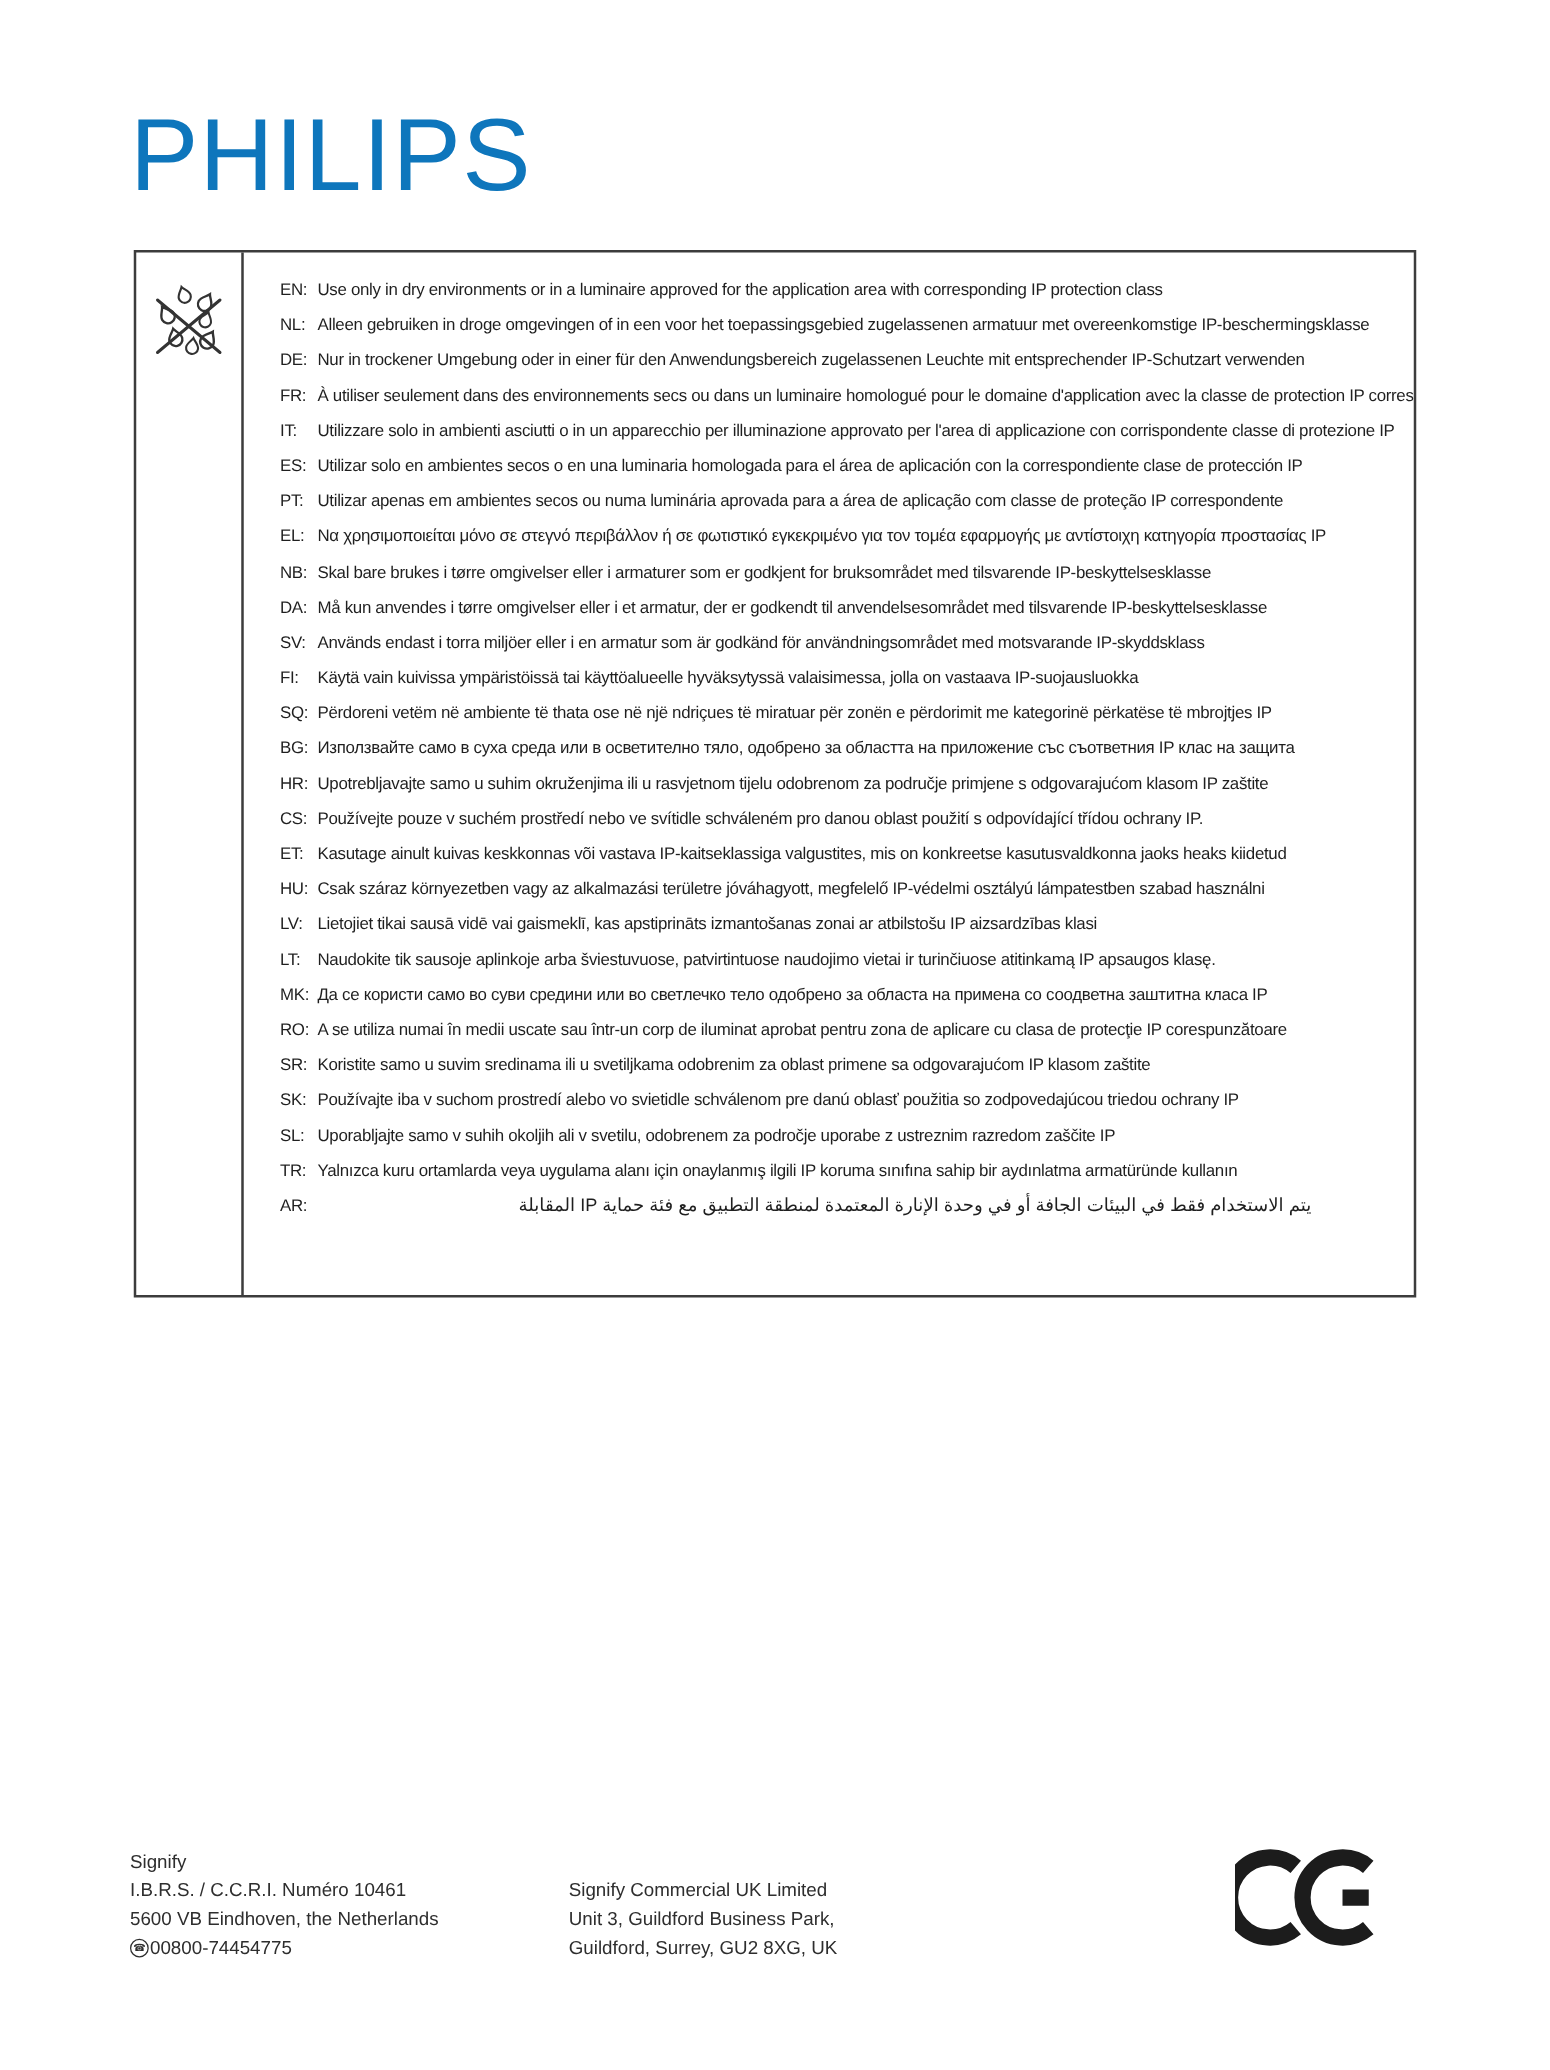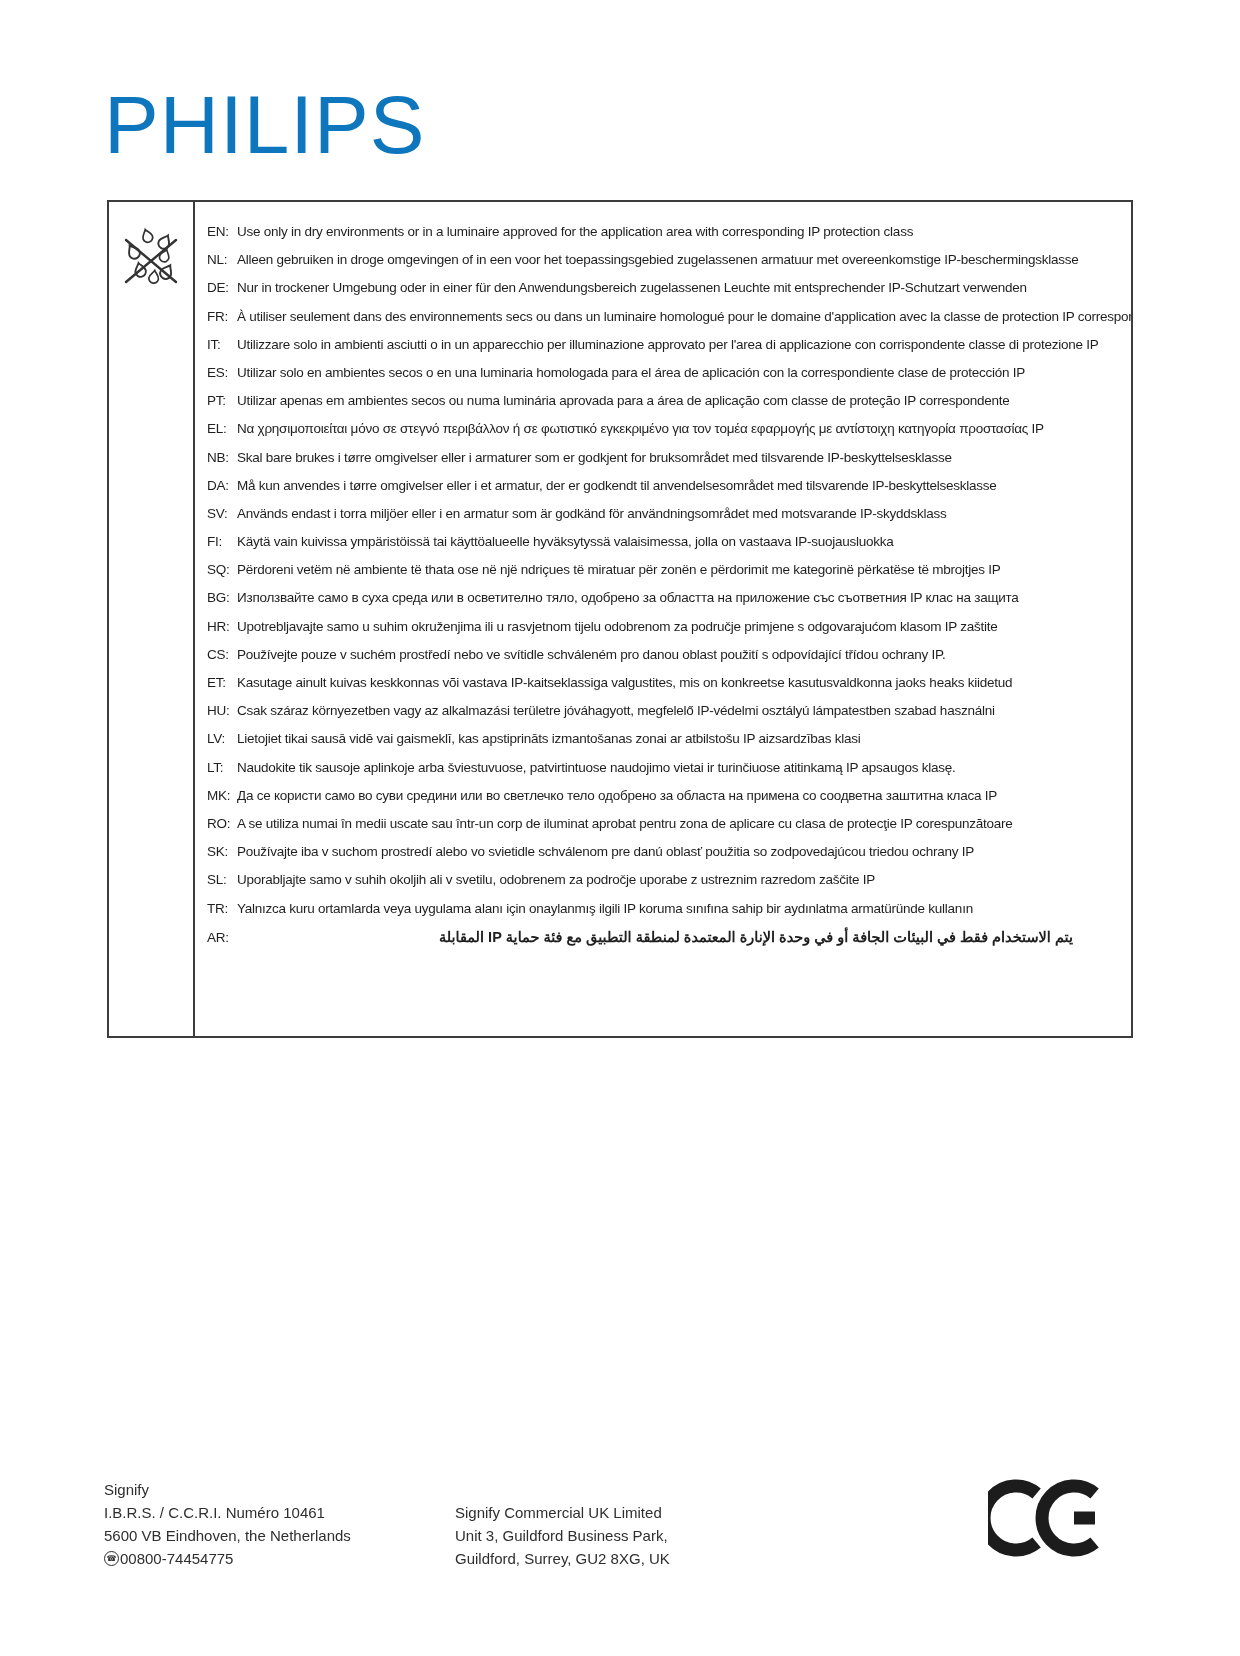--- a/index.html
+++ b/index.html
@@ -36,29 +36,28 @@
   }
   .lang-row {
     display:flex;
     height:28.2px;
     align-items:baseline;
     font-size:13.5px;
     letter-spacing:-0.25px;
     color:#1f1f1f;
     line-height:28.2px;
   }
-  .lang-code { width:30px; margin-left:12px; flex-shrink:0; }
+  .lang-code { width:30px; margin-left:29px; flex-shrink:0; }
   .lang-text { flex:1; white-space:nowrap; }
   
   .lang-row:last-child .lang-text {
     direction:rtl;
-    padding-right:58px;
+    padding-right:82px;
     font-size:14.5px;
     letter-spacing:0;
-    font-weight:bold;
   }
   .footer-left {
     position:absolute; left:104px; top:1478px;
     font-size:15px; line-height:23px; color:#2e2e2e;
   }
   .footer-mid {
     position:absolute; left:455px; top:1501px;
     font-size:15px; line-height:23px; color:#2e2e2e;
   }
   .phone-line { display:flex; align-items:center; }
@@ -206,20 +205,24 @@
           <span class="lang-code">MK:</span>
           <span class="lang-text">Да се користи само во суви средини или во светлечко тело одобрено за областа на примена со соодветна заштитна класа IP</span>
         </div>
 
 
         <div class="lang-row">
           <span class="lang-code">RO:</span>
           <span class="lang-text">A se utiliza numai în medii uscate sau într-un corp de iluminat aprobat pentru zona de aplicare cu clasa de protecţie IP corespunzătoare</span>
         </div>
 
+        <div class="lang-row">
+          <span class="lang-code">SR:</span>
+          <span class="lang-text">Koristite samo u suvim sredinama ili u svetiljkama odobrenim za oblast primene sa odgovarajućom IP klasom zaštite</span>
+        </div>
 
         <div class="lang-row">
           <span class="lang-code">SK:</span>
           <span class="lang-text">Používajte iba v suchom prostredí alebo vo svietidle schválenom pre danú oblasť použitia so zodpovedajúcou triedou ochrany IP</span>
         </div>
 
         <div class="lang-row">
           <span class="lang-code">SL:</span>
           <span class="lang-text">Uporabljajte samo v suhih okoljih ali v svetilu, odobrenem za področje uporabe z ustreznim razredom zaščite IP</span>
         </div>

